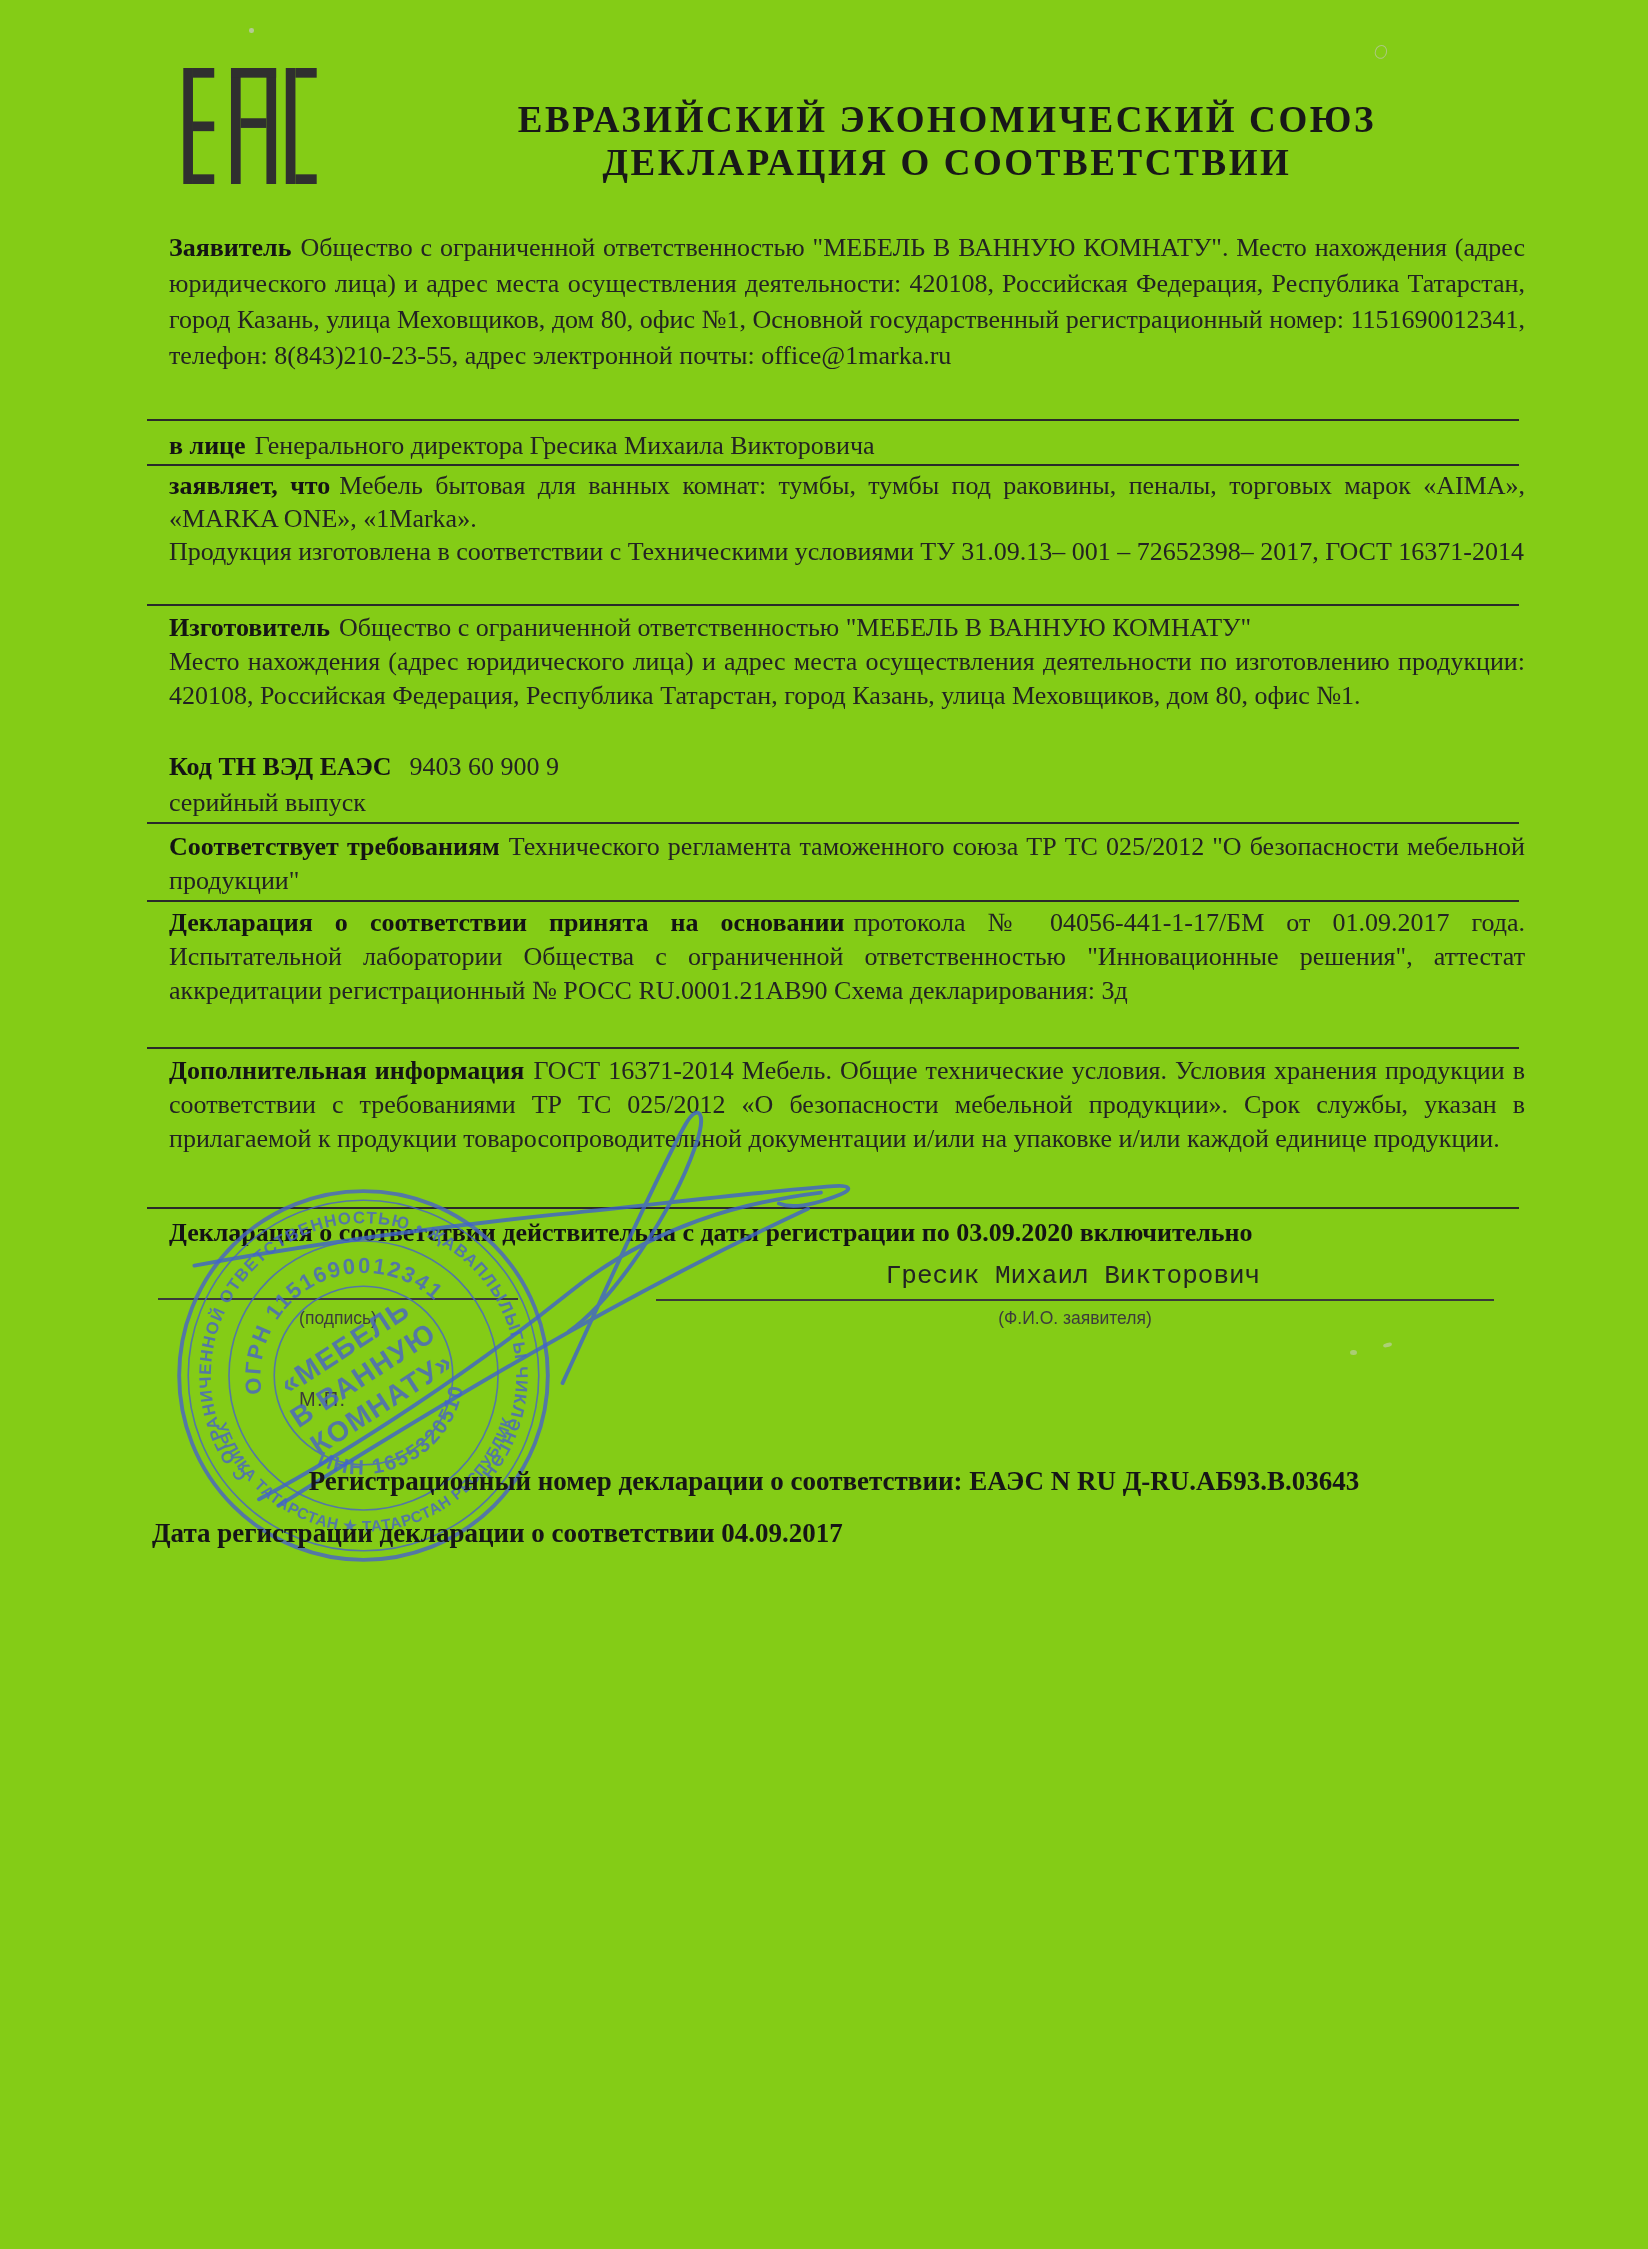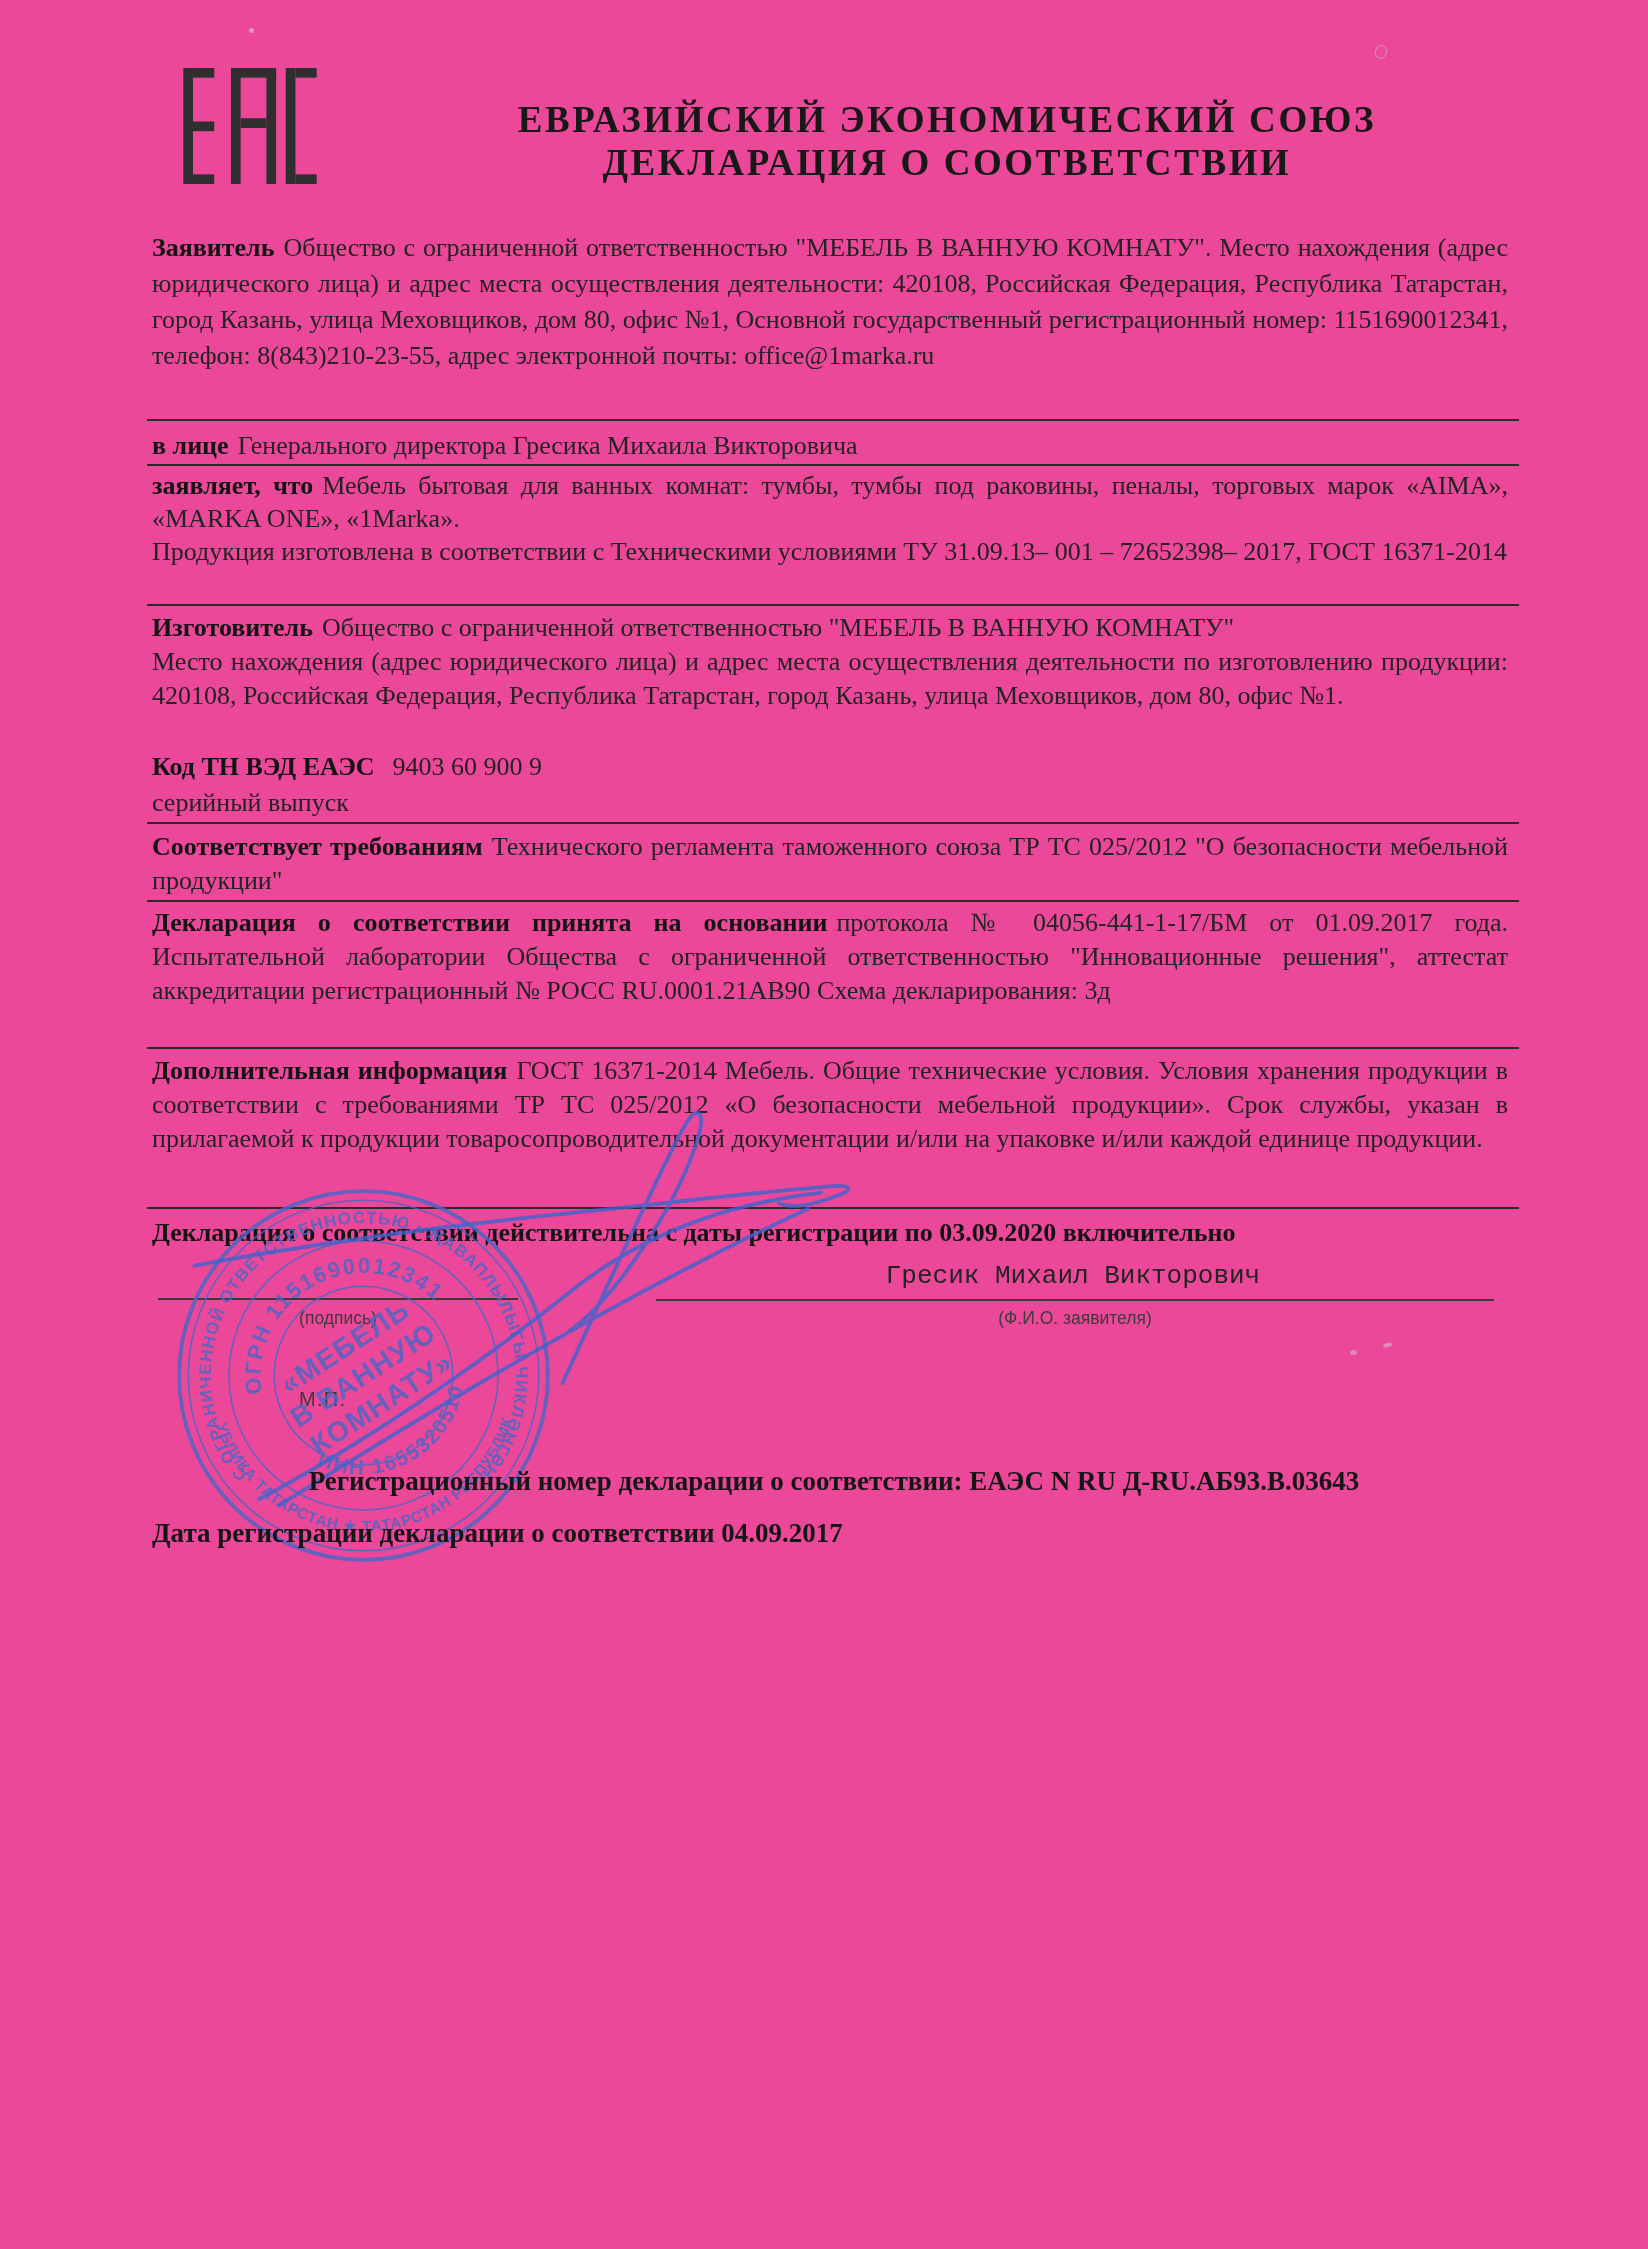--- a/index.html
+++ b/index.html
@@ -1,25 +1,25 @@
 <!DOCTYPE html>
 <html style="font-size:10.3px"><head>
 <meta charset="utf-8">
 <style>
   html,body{margin:0;padding:0;background:#ffffff;}
   .page{
     position:relative;
     width:1648px;height:2250px;
-    background:#ec4899;
+    background:#84cc16;
     font-family:"Liberation Serif", serif;
     color:#222222;
     overflow:hidden;
   }
   .para{
-    position:absolute;left:152px;width:1356px;
+    position:absolute;left:169px;width:1356px;
     font-size:26px;line-height:35px;text-align:justify;
     color:#232323;
   }
   .b{font-weight:bold;color:#141414;}
   .lbl{font-weight:bold;color:#141414;margin-right:9px;}
   .hr{position:absolute;left:147px;width:1372px;height:1.9px;background:#2a2a2a;}
   .title{
     position:absolute;left:446px;top:98px;width:1002px;
     text-align:center;font-weight:bold;font-size:37px;line-height:43px;
     letter-spacing:2.6px;color:#181818;

